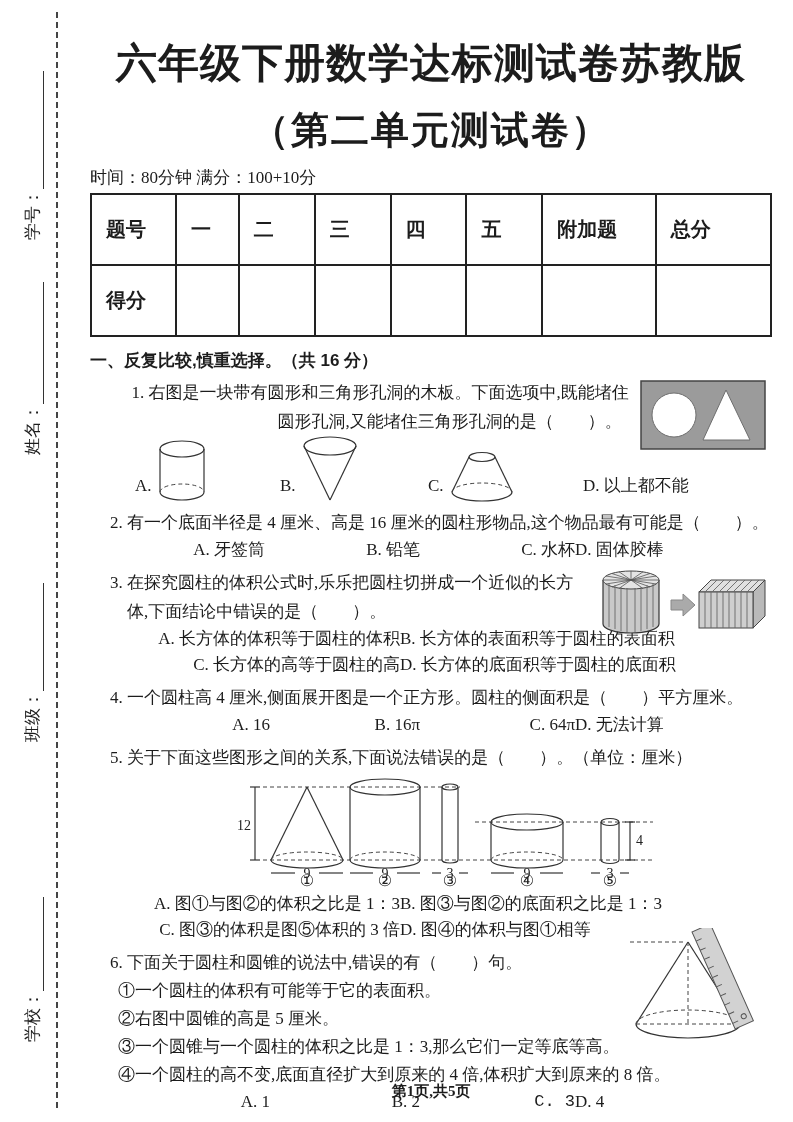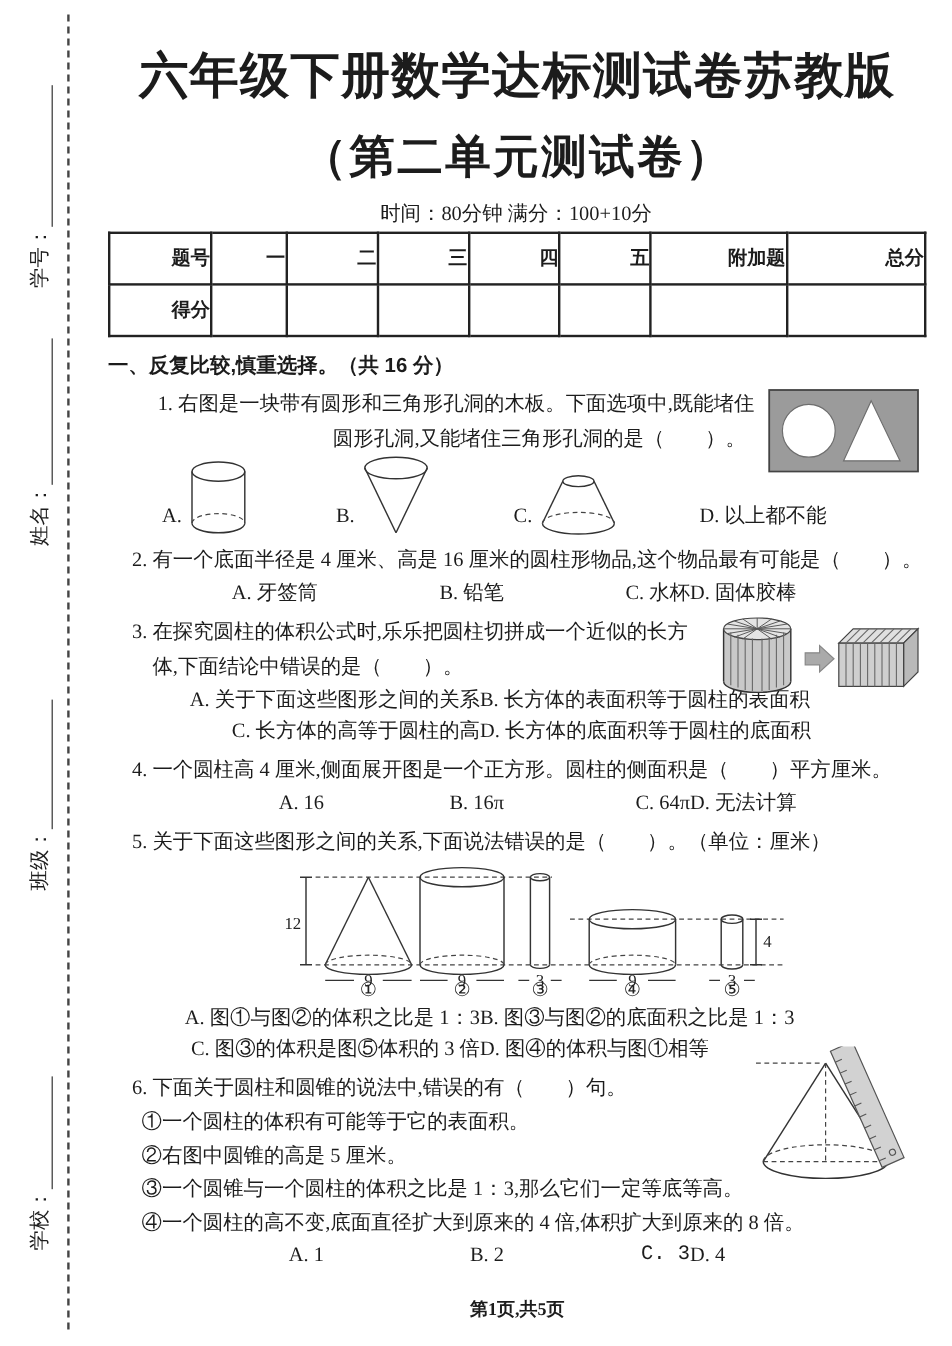--- a/index.html
+++ b/index.html
@@ -11,23 +11,23 @@
   .divider-dashed{position:absolute;left:56px;top:12px;height:1096px;width:0;border-left:2px dashed #444;}
   .sidebar-field{
     position:absolute;left:14px;height:30px;transform-origin:0 0;transform:rotate(-90deg);
     display:flex;align-items:flex-end;font-size:17px;white-space:nowrap;
   }
   .sidebar-field .fill-line{display:inline-block;border-bottom:1.6px solid #333;height:1.05em;}
   
   .main{position:absolute;left:90px;top:0;width:682px;}
   .title{margin-top:36px;text-align:center;font-size:41px;font-weight:bold;letter-spacing:1px;}
   .subtitle{margin-top:14px;text-align:center;font-size:38px;font-weight:bold;letter-spacing:2px;}
-  .info-line{margin-top:10px;text-align:center;font-size:17px;padding-right:2px;}
+  .info-line{margin-top:10px;text-align:left;font-size:17px;padding-right:2px;}
   table.score{border-collapse:collapse;width:100%;margin-top:4px;table-layout:fixed;}
-  table.score td{border:2.2px solid #222;height:41px;text-align:right;font-size:16px;font-weight:bold;padding:0;}
+  table.score td{border:2.2px solid #222;height:41px;text-align:left;font-size:20px;font-weight:bold;padding:14px;}
   .section-heading{margin-top:12px;font-family:"Liberation Sans","DejaVu Sans",sans-serif;font-weight:bold;font-size:17px;}
   .question{position:relative;font-size:17px;line-height:29px;}
   .q-line{padding-left:20px;}
   .q-line.wrap{padding-left:37px;}
   .q-line.narrow{width:540px;}
   .q-line.narrow3{width:505px;}
   .opt-row{display:flex;padding-left:45px;line-height:26px;text-align:right;}
   .opt-cell{flex:0 0 auto;}
   .q1-options{display:flex;align-items:flex-end;padding-left:45px;height:64px;margin-top:2px;}
   .q1-options .opt{display:flex;align-items:flex-end;}
@@ -220,21 +220,21 @@
             <line x1="117" y1="28" x2="129" y2="16"></line>
           <line x1="124" y1="28" x2="136" y2="16"></line>
             <line x1="131" y1="28" x2="143" y2="16"></line>
           <line x1="138" y1="28" x2="150" y2="16"></line>
             <line x1="145" y1="28" x2="157" y2="16"></line>
           <line x1="152" y1="28" x2="164" y2="16"></line>
         </g>
       </svg>
     </div>
     <div class="opt-row">
-      <span class="opt-cell" style="width:265px;">A. 关于下面这些图形之间的关系</span>
+      <span class="opt-cell" style="width:265px;">A. 长方体的体积等于圆柱的体积</span>
       <span class="opt-cell">B. 长方体的表面积等于圆柱的表面积</span>
     </div>
     <div class="opt-row">
       <span class="opt-cell" style="width:265px;">C. 长方体的高等于圆柱的高</span>
       <span class="opt-cell">D. 长方体的底面积等于圆柱的底面积</span>
     </div>
   </div>
 
   <div class="question" style="margin-top:5px;">
     <div class="q-line">4. 一个圆柱高 4 厘米,侧面展开图是一个正方形。圆柱的侧面积是（　　）平方厘米。</div>

